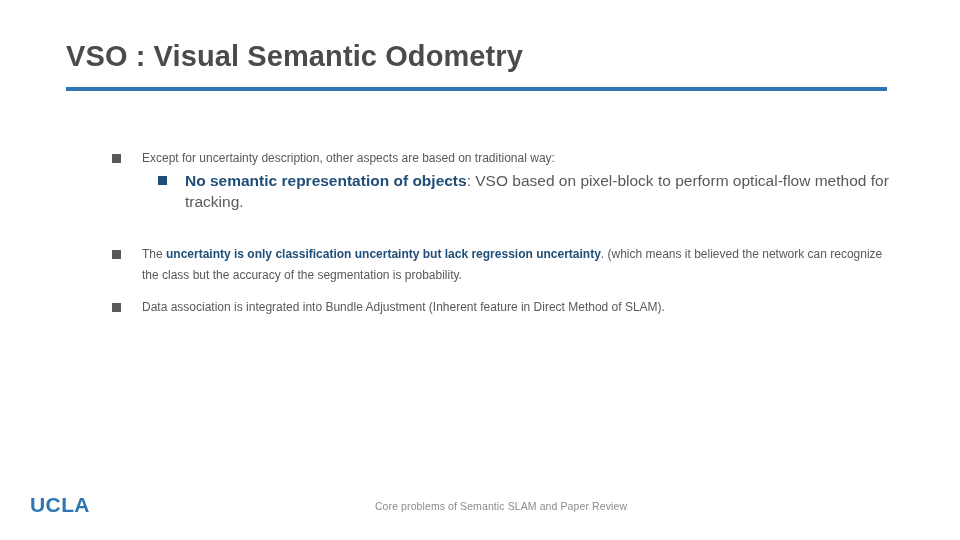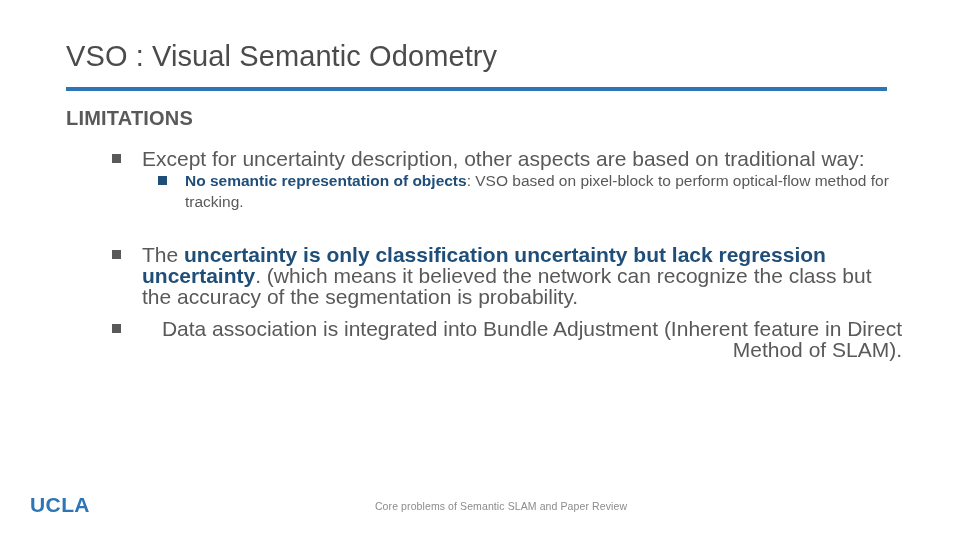--- a/index.html
+++ b/index.html
@@ -22,21 +22,21 @@
 
   
   .title-block {
     position: absolute;
     left: 66px;
     top: 38px;
     width: 820px;
   }
   .slide-title {
     font-size: 29px;
-    font-weight: normal;
+    font-weight: bold;
     color: #4b4b4b;
     letter-spacing: 0.1px;
     line-height: 36px;
     white-space: nowrap;
   }
   .title-rule {
     position: absolute;
     left: 66px;
     top: 87px;
     width: 821px;
@@ -79,21 +79,21 @@
     width: 9px;
     height: 9px;
     margin-top: 6px;
     background: #595959;
   }
   .marker.blue {
     background: #1f4e79;
   }
 
   .bullet-text {
-    font-size: 21px;
+    font-size: 12px;
     line-height: 21px;
     color: #595959;
     padding-left: 21px;
   }
   .sub-list {
     margin-top: 1px;
     padding-left: 46px;
   }
   .sub-item {
     display: flex;
@@ -141,21 +141,20 @@
 </head>
 <body>
 
 <div class="slide">
 
   <div class="title-block">
     <div class="slide-title">VSO : Visual Semantic Odometry</div>
   </div>
   <div class="title-rule"></div>
 
-  <div class="section-heading">LIMITATIONS</div>
 
   <div class="body-block">
 
     <div class="lvl1">
       <div class="bullet-row">
         <span class="marker"></span>
         <span class="bullet-text">Except for uncertainty description, other aspects are based on traditional way:</span>
       </div>
 
       <div class="sub-list">

